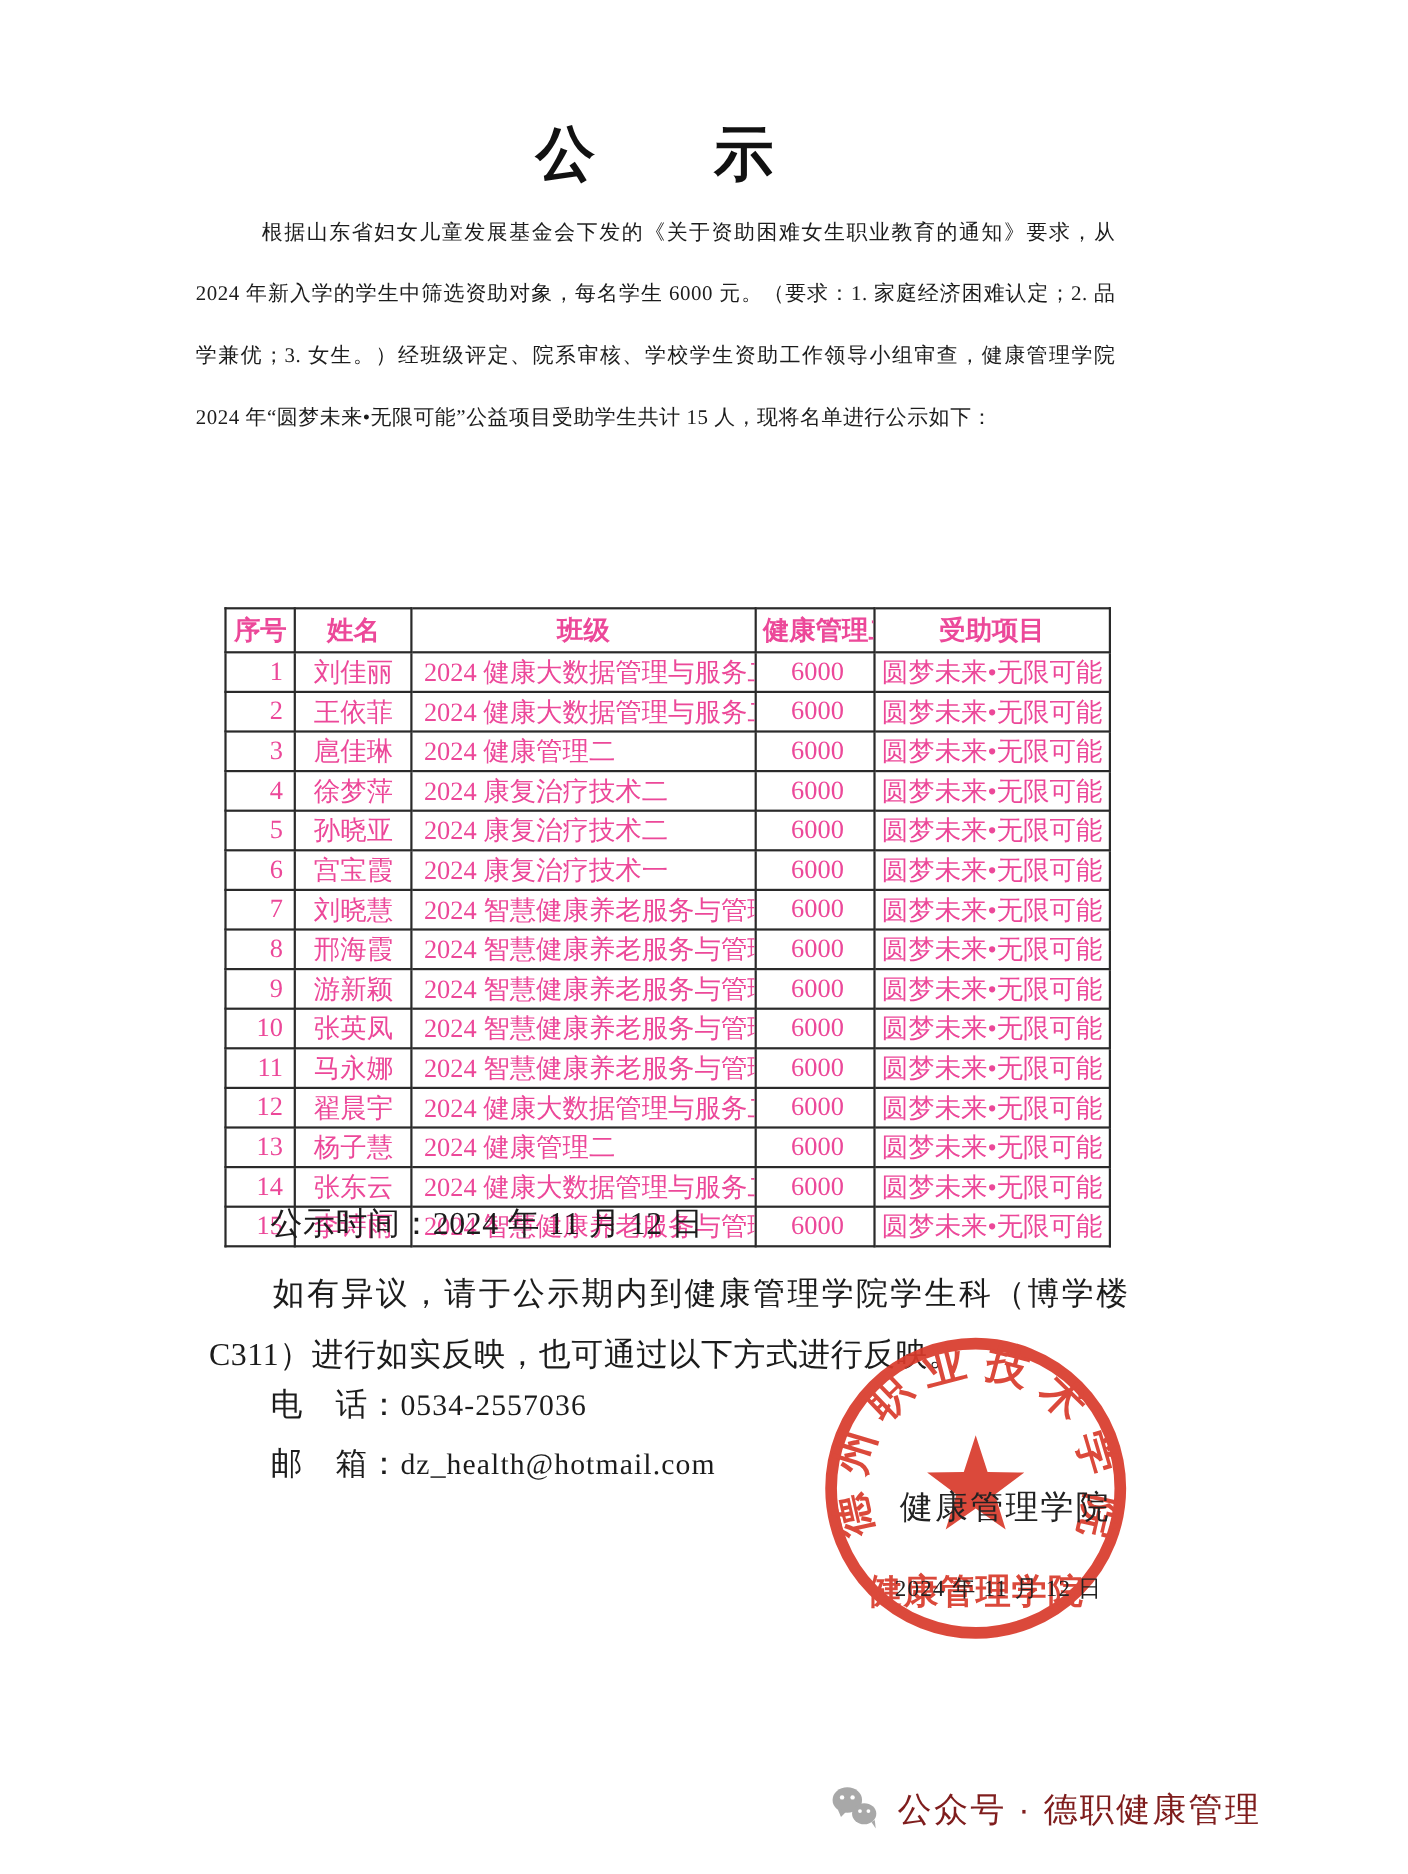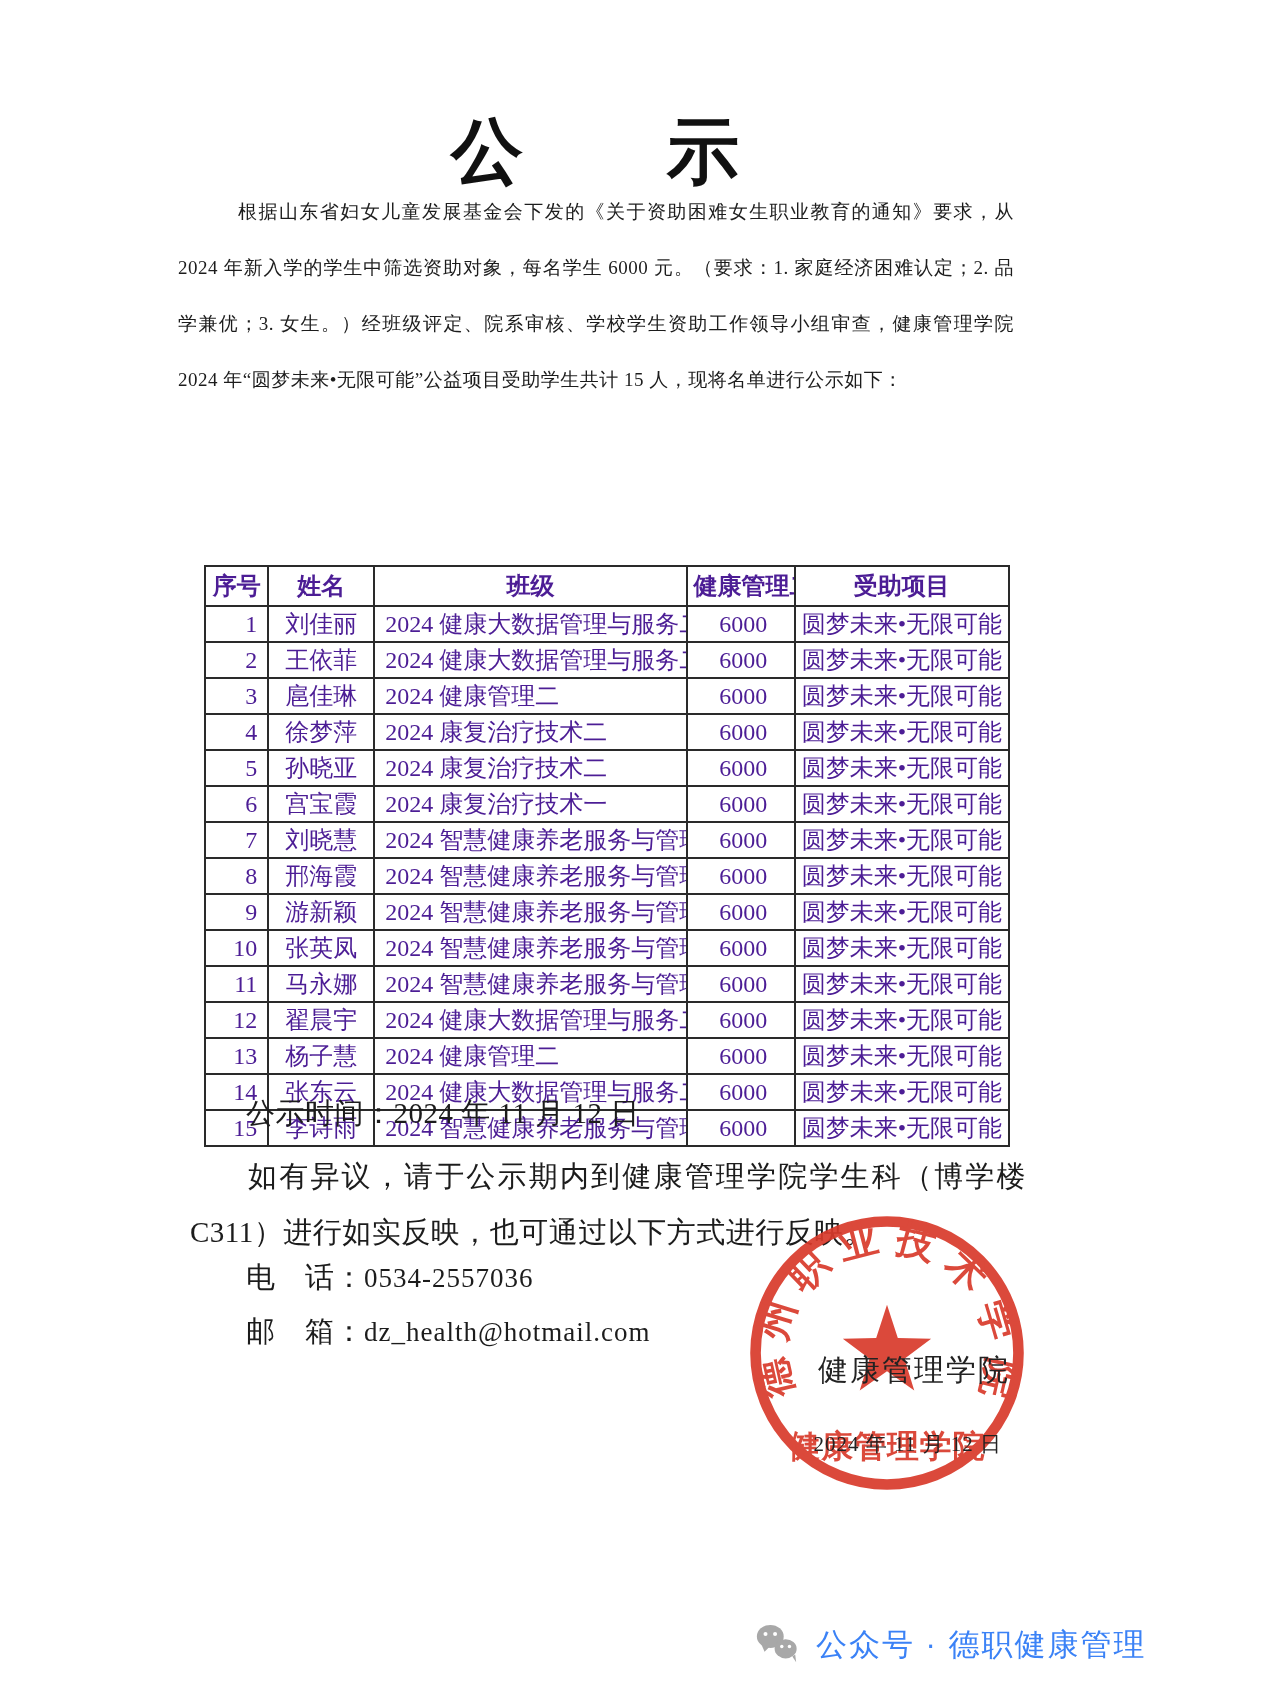--- a/index.html
+++ b/index.html
@@ -7,31 +7,31 @@
     position:relative;
     width:1280px;height:1704px;
     background:#ffffff;
     overflow:hidden;
     font-family:"Liberation Serif","DejaVu Serif",serif;
     color:#1c1c1c;
   }
   .title{
     position:absolute;top:104px;left:178px;width:834px;
     margin:0;text-align:center;
-    font-size:72px;font-weight:bold;color:#111;
+    font-size:54px;font-weight:bold;color:#111;
   }
   .intro{
     position:absolute;top:184px;left:178px;width:836px;
     margin:0;font-size:19px;line-height:56px;
     text-align:justify;text-indent:60px;letter-spacing:0.5px;
   }
   .aid-table{
     position:absolute;top:552px;left:204px;width:806px;
     border-collapse:collapse;table-layout:fixed;
-    font-size:24px;color:#4c1d95;margin-top:13px;
+    font-size:24px;color:#ec4899;
   }
   .aid-table th,.aid-table td{
     border:2px solid #2a2a2a;
     padding:1px 6px;
     overflow:hidden;white-space:nowrap;
   }
   .aid-table th{height:36px;font-weight:bold;text-align:center;font-size:24px;}
   .aid-table td{height:26px;}
   .col-no{width:62px;}
   .col-name{width:104px;}
@@ -64,21 +64,21 @@
   .stamp{
     position:absolute;top:1208px;left:742px;
     width:290px;height:290px;z-index:2;opacity:0.92;
   }
   .footer{
     position:absolute;top:1622px;left:752px;
     display:flex;align-items:center;gap:14px;z-index:1;
   }
   .footer-text{
     font-family:"Liberation Sans","DejaVu Sans",sans-serif;
-    font-size:31px;color:#3b82f6;letter-spacing:2px;
+    font-size:31px;color:#7f1d1d;letter-spacing:2px;
   }
   .wechat-icon{width:50px;height:46px;}
 </style>
 </head>
 <body>
 
 <div class="page">
 
   <h1 class="title">公　　示</h1>
 

